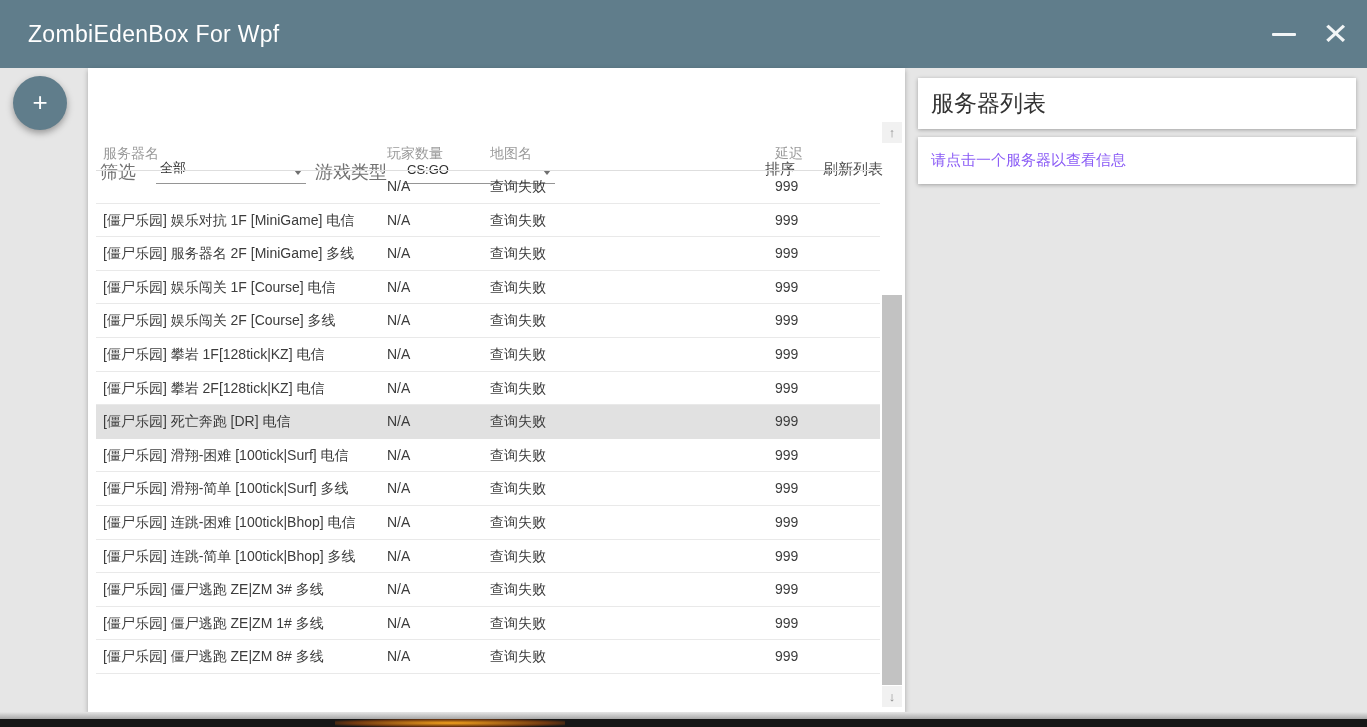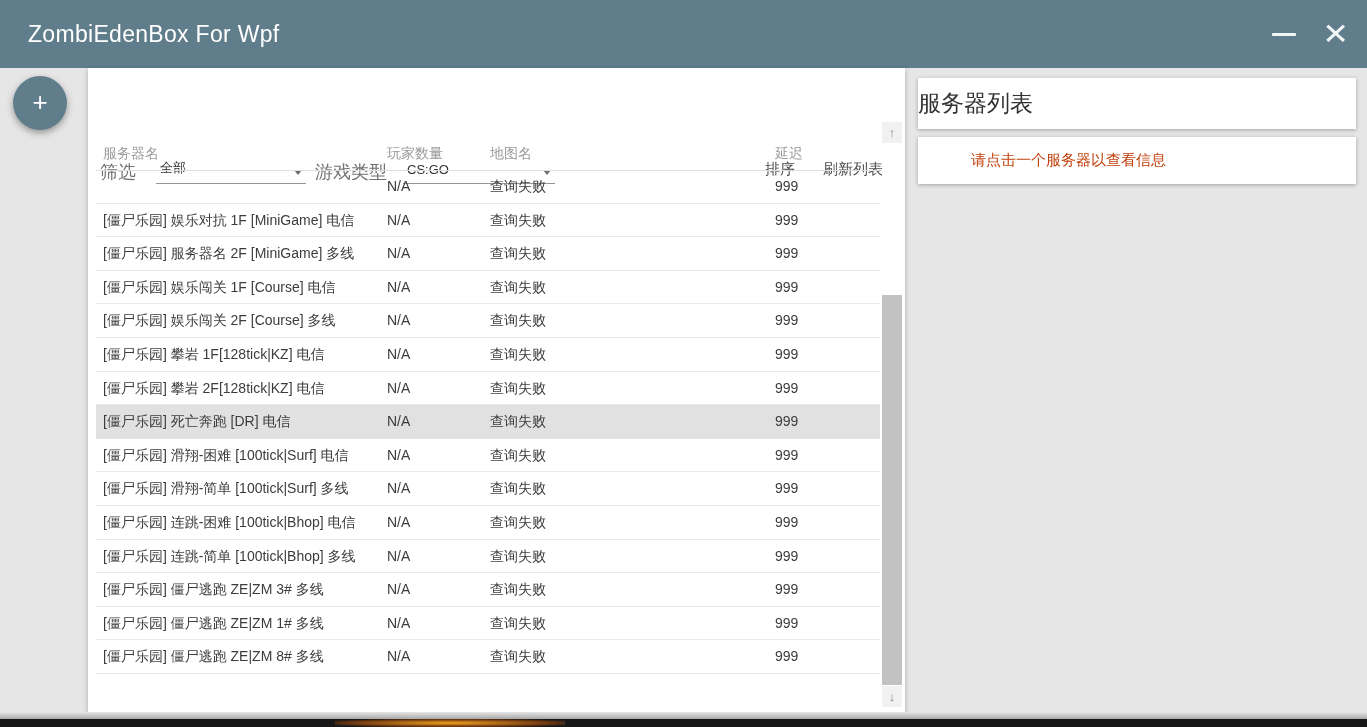--- a/index.html
+++ b/index.html
@@ -95,23 +95,23 @@
   }
   .sb-up{top:0;}
   .sb-down{top:564px;}
   .sb-thumb{position:absolute;left:0;top:173px;width:20px;height:390px;background:#c2c2c2;cursor:grab;}
   
   .side-card{
     position:absolute;left:918px;width:438px;background:var(--card);
     box-shadow:0 1px 4px rgba(0,0,0,.3);
   }
   .side-title-card{top:78px;height:51px;display:flex;align-items:center;}
-  .side-title-card .t{font-size:23px;color:#323232;}
+  .side-title-card .t{font-size:23px;color:#323232;padding-left:13px;}
   .side-hint-card{top:137px;height:47px;display:flex;align-items:center;}
-  .side-hint-card .t{font-size:15px;color:#c2410c;padding-left:13px;margin-left:40px;}
+  .side-hint-card .t{font-size:15px;color:#8b5cf6;padding-left:13px;}
   
   .bottom-fade{position:absolute;left:0;right:0;bottom:8px;height:7px;
     background:linear-gradient(#e6e6e6,#a8a8a8);}
   .bottom-strip{position:absolute;left:0;right:0;bottom:0;height:8px;background:#171717;overflow:hidden;}
   .bottom-glow{
     position:absolute;left:335px;top:0;width:230px;height:8px;
     background:radial-gradient(ellipse at center, rgba(255,170,30,.95), rgba(200,90,10,.5) 60%, transparent 85%);
   }
 </style>
 </head>

